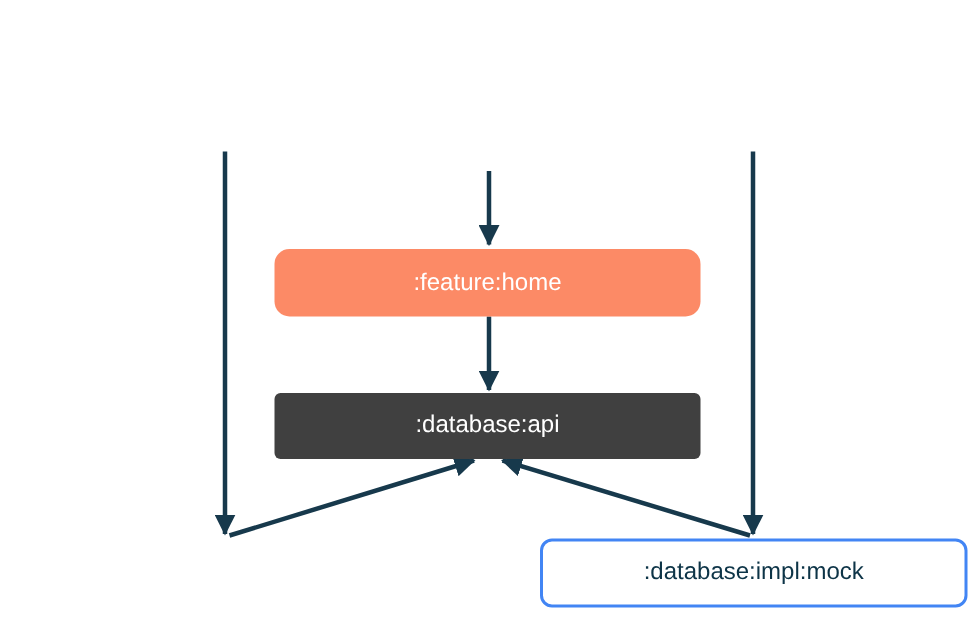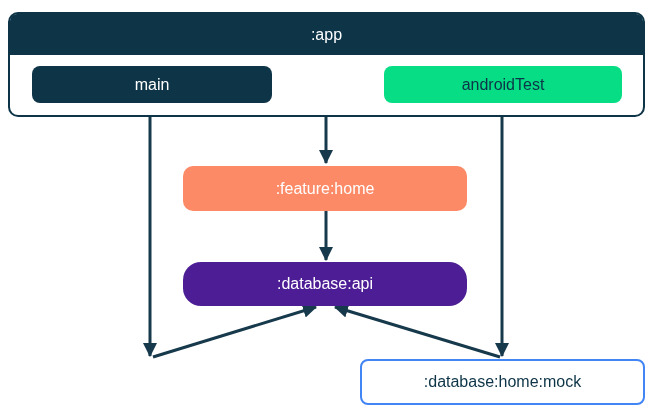--- a/index.html
+++ b/index.html
@@ -80,23 +80,23 @@
   .node.feature-home {
     left: 183px; top: 166px;
     width: 284px; height: 45px;
     background: #fc8a66;
     color: #ffffff;
     border-radius: 10px;
   }
   .node.database-api {
     left: 183px; top: 262px;
     width: 284px; height: 44px;
-    background: #4c1d95;
+    background: #404040;
     color: #ffffff;
-    border-radius: 18px;
+    border-radius: 4px;
   }
   .node.impl {
     width: 285px; height: 46px;
     top: 359px;
     background: #ffffff;
     border: 2.5px solid #4285f4;
     border-radius: 8px;
     color: #0d3447;
   }
   .node.impl-room { left: 10px; }
@@ -114,38 +114,27 @@
       </marker>
     </defs>
     <line x1="150" y1="101" x2="150" y2="356" stroke="#17394c" stroke-width="3" marker-end="url(#ah)"></line>
     <line x1="502" y1="101" x2="502" y2="356" stroke="#17394c" stroke-width="3" marker-end="url(#ah)"></line>
     <line x1="326" y1="114" x2="326" y2="163" stroke="#17394c" stroke-width="3" marker-end="url(#ah)"></line>
     <line x1="326" y1="211" x2="326" y2="260" stroke="#17394c" stroke-width="3" marker-end="url(#ah)"></line>
     <line x1="153" y1="357" x2="316" y2="307" stroke="#17394c" stroke-width="3" marker-end="url(#ah)"></line>
     <line x1="500" y1="357" x2="335" y2="307" stroke="#17394c" stroke-width="3" marker-end="url(#ah)"></line>
   </svg>
 
-  <div class="app-box">
-    <div class="app-header">
-      <span>:app</span>
-    </div>
-    <div class="source-set main">
-      <span>main</span>
-    </div>
-    <div class="source-set android-test">
-      <span>androidTest</span>
-    </div>
-  </div>
 
   <div class="node feature-home">
     <span>:feature:home</span>
   </div>
 
   <div class="node database-api">
     <span>:database:api</span>
   </div>
 
 
   <div class="node impl impl-mock">
-    <span>:database:home:mock</span>
+    <span>:database:impl:mock</span>
   </div>
 
 </div>
 
 </body></html>

